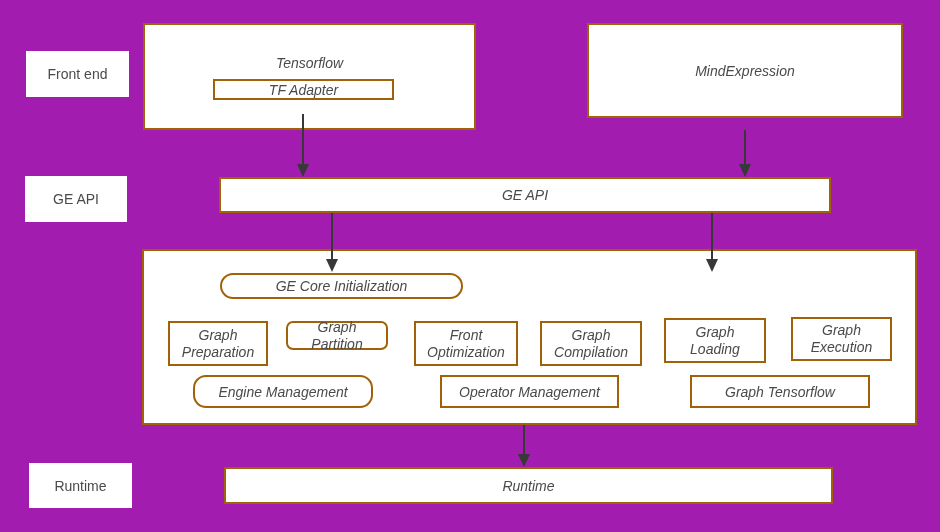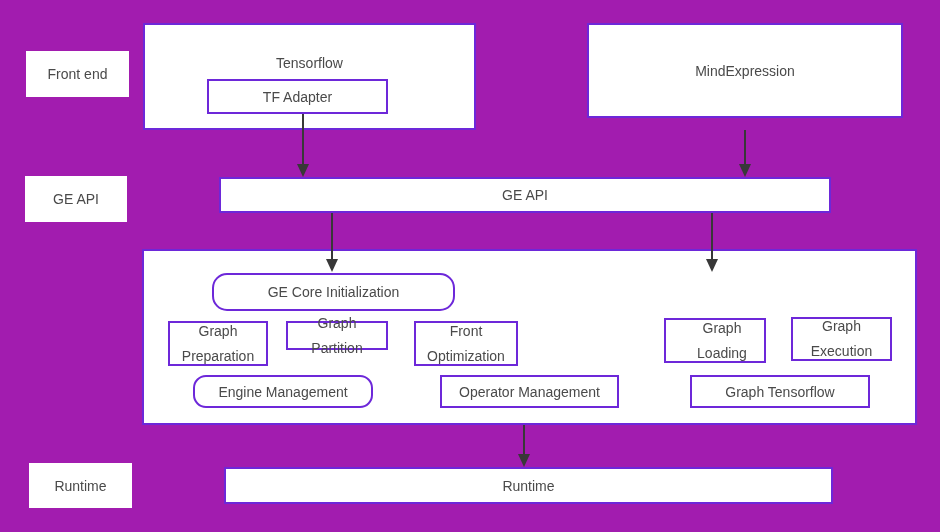--- a/index.html
+++ b/index.html
@@ -17,30 +17,31 @@
     position: absolute;
     background: #ffffff;
     display: flex;
     align-items: center;
     justify-content: center;
     text-align: center;
   }
   .box {
     position: absolute;
     background: #ffffff;
-    border: 2px solid #6d28d9;
+    border: 2px solid #a16207;
     box-sizing: border-box;
+    font-style: italic;
   }
   .center {
     display: flex;
     align-items: center;
     justify-content: center;
     text-align: center;
   }
-  .module span { display: inline-block; max-width: 84px; line-height: 25px; }
+  .module span { display: inline-block; max-width: 84px; line-height: 17px; }
   .top-label {
     position: absolute;
     left: 0; right: 0;
     top: 30px;
     text-align: center;
   }
   .arrow { position: absolute; width: 12px; z-index: 5; }
   .arrow .shaft {
     position: absolute;
     left: 5px; top: 0;
@@ -61,40 +62,43 @@
 
 <div id="canvas">
 
   <div class="side-label" style="left:26px; top:51px; width:103px; height:46px;">Front end</div>
   <div class="side-label" style="left:25px; top:176px; width:102px; height:46px;">GE API</div>
   <div class="side-label" style="left:29px; top:463px; width:103px; height:45px;">Runtime</div>
 
   <div class="box" style="left:143px; top:23px; width:333px; height:107px;">
     <div class="top-label">Tensorflow</div>
   </div>
-  <div class="box center" style="left:207px; top:79px; width:181px; height:35px;">TF Adapter</div>
+  <div class="box center" style="left:213px; top:79px; width:181px; height:21px;">TF Adapter</div>
 
   <div class="box center" style="left:587px; top:23px; width:316px; height:95px;">MindExpression</div>
 
   <div class="box center" style="left:219px; top:177px; width:612px; height:36px;">GE API</div>
 
   <div class="box" style="left:142px; top:249px; width:775px; height:176px;"></div>
 
-  <div class="box center" style="left:212px; top:273px; width:243px; height:38px;border-radius:15px;">GE Core Initialization</div>
+  <div class="box center" style="left:220px; top:273px; width:243px; height:26px;border-radius:15px;">GE Core Initialization</div>
 
   <div class="box center module" style="left:168px; top:321px; width:100px; height:45px;">
     <span>Graph Preparation</span>
   </div>
-  <div class="box center module" style="left:286px; top:321px; width:102px; height:29px;">
+  <div class="box center module" style="left:286px; top:321px; width:102px; height:29px;border-radius:7px;">
     <span>Graph Partition</span>
   </div>
   <div class="box center module" style="left:414px; top:321px; width:104px; height:45px;">
     <span>Front Optimization</span>
   </div>
-  <div class="box center module" style="left:664px; top:318px; width:102px; height:45px;justify-content:flex-end;">
+  <div class="box center module" style="left:540px; top:321px; width:102px; height:45px;">
+    <span>Graph Compilation</span>
+  </div>
+  <div class="box center module" style="left:664px; top:318px; width:102px; height:45px;">
     <span>Graph Loading</span>
   </div>
   <div class="box center module" style="left:791px; top:317px; width:101px; height:44px;">
     <span>Graph Execution</span>
   </div>
 
   <div class="box center" style="left:193px; top:375px; width:180px; height:33px;border-radius:13px;">Engine Management</div>
   <div class="box center" style="left:440px; top:375px; width:179px; height:33px;">Operator Management</div>
   <div class="box center" style="left:690px; top:375px; width:180px; height:33px;">Graph Tensorflow</div>
 

